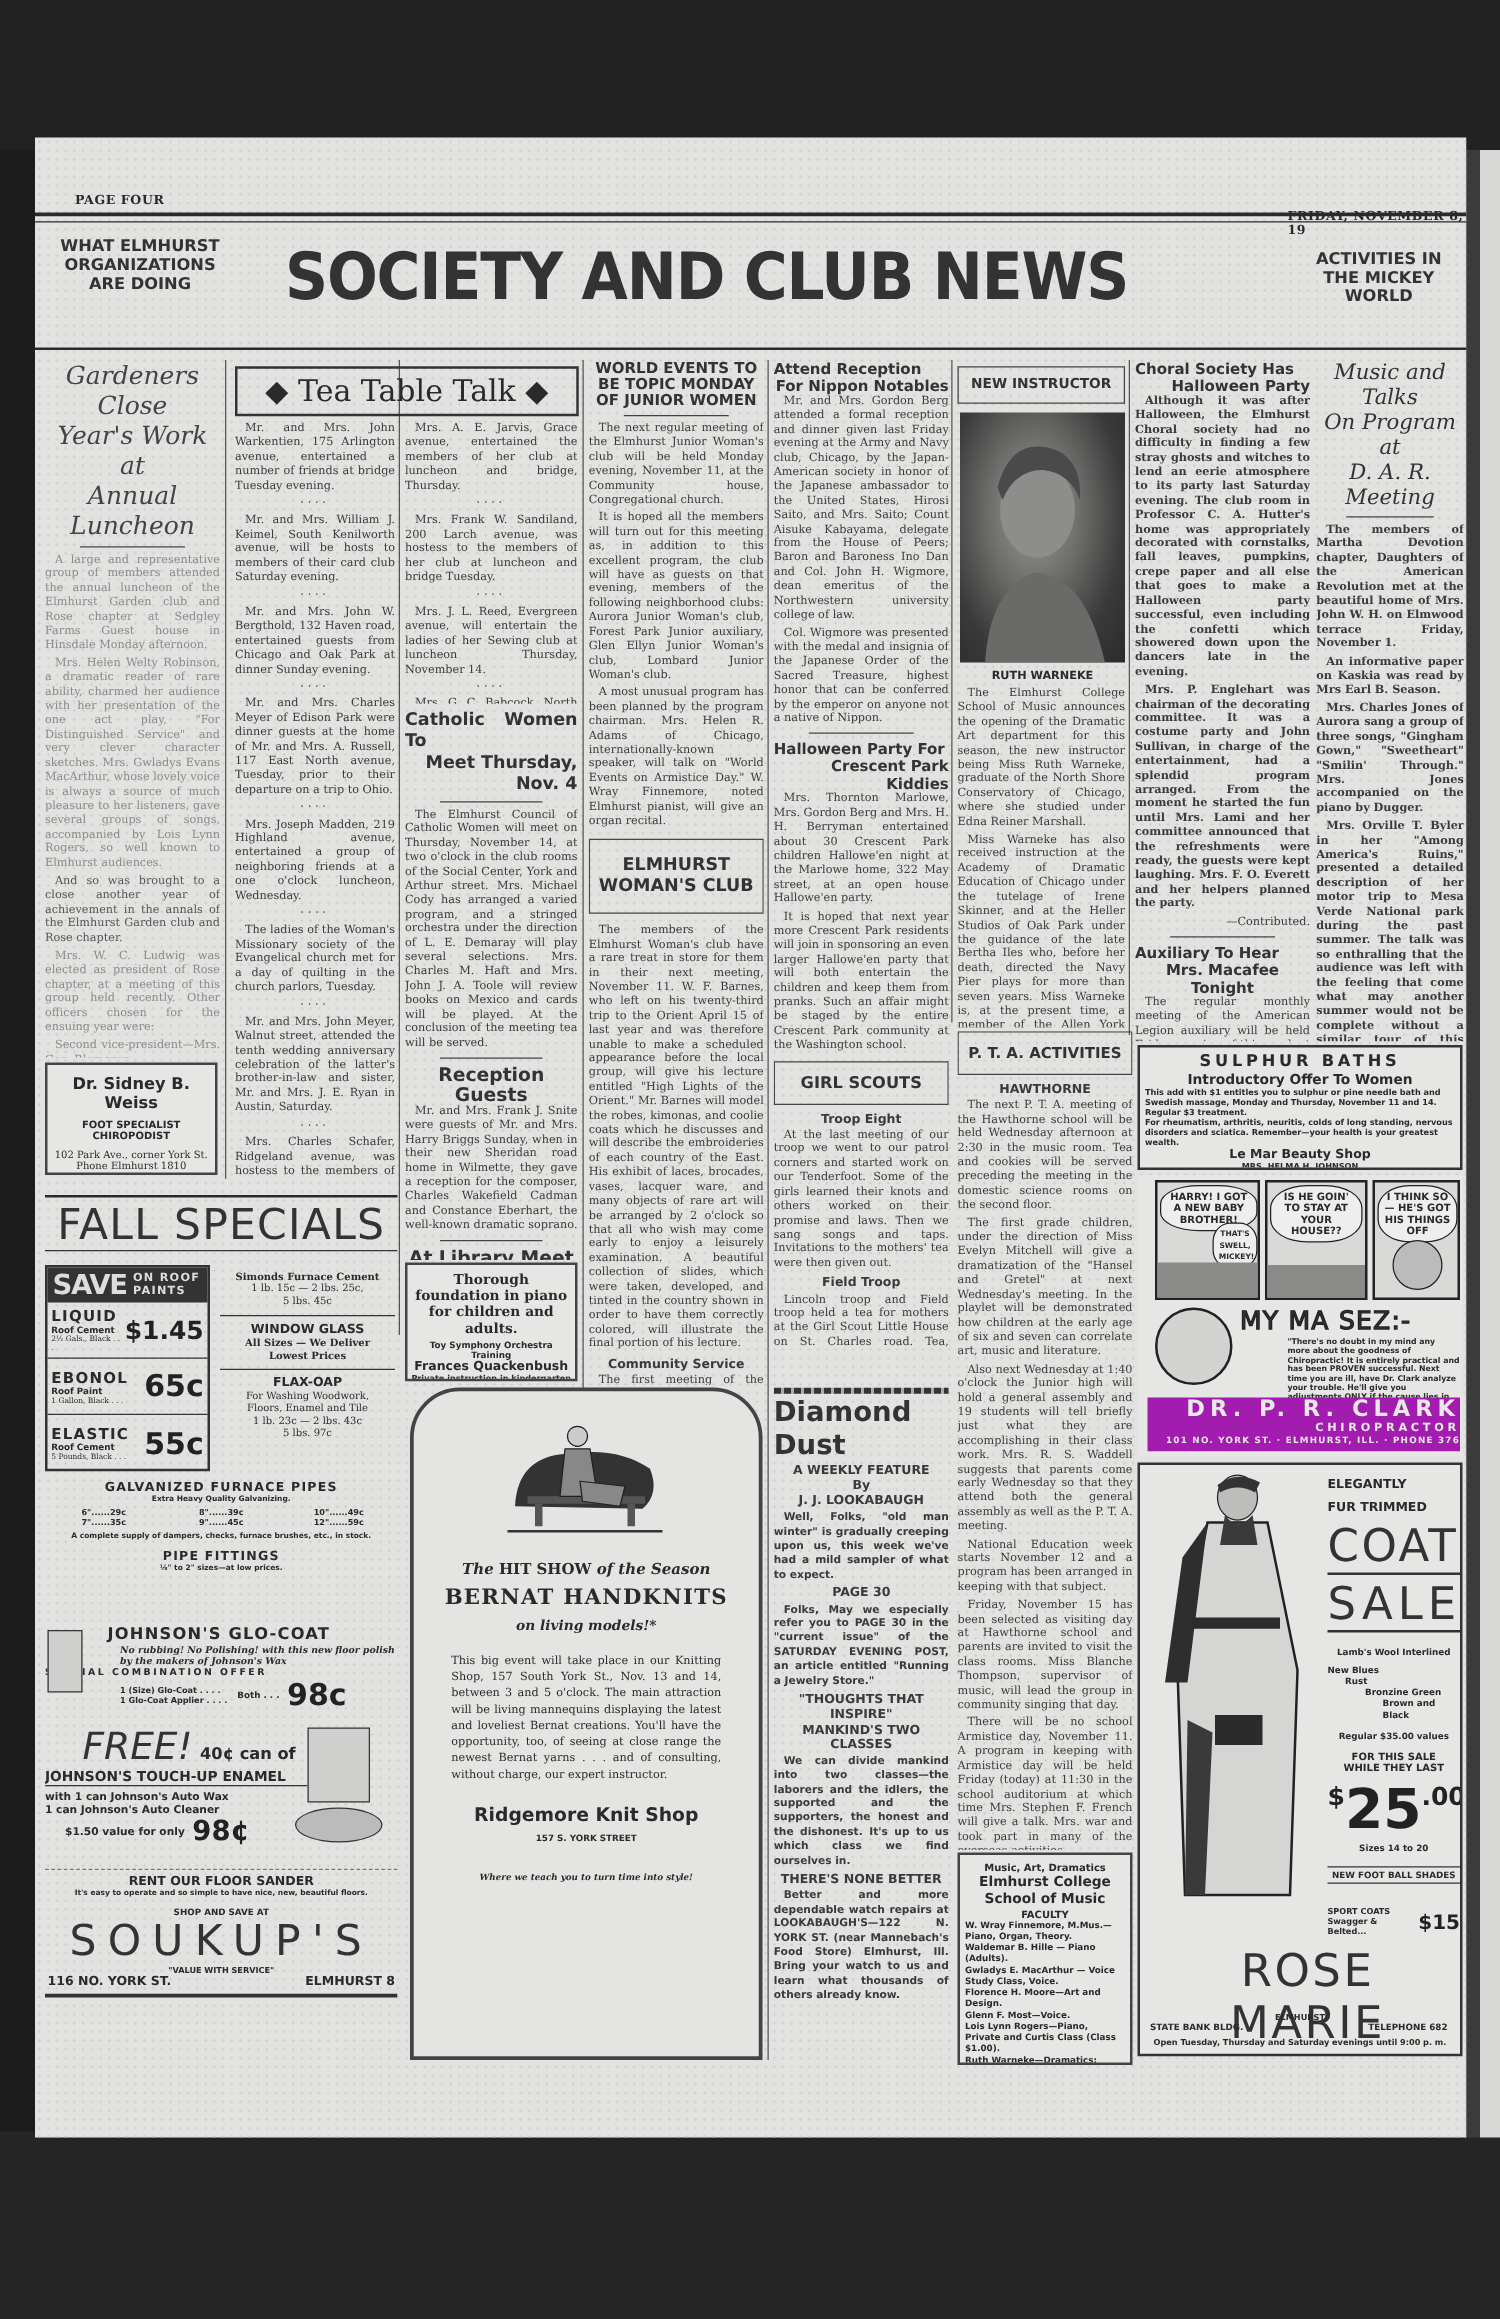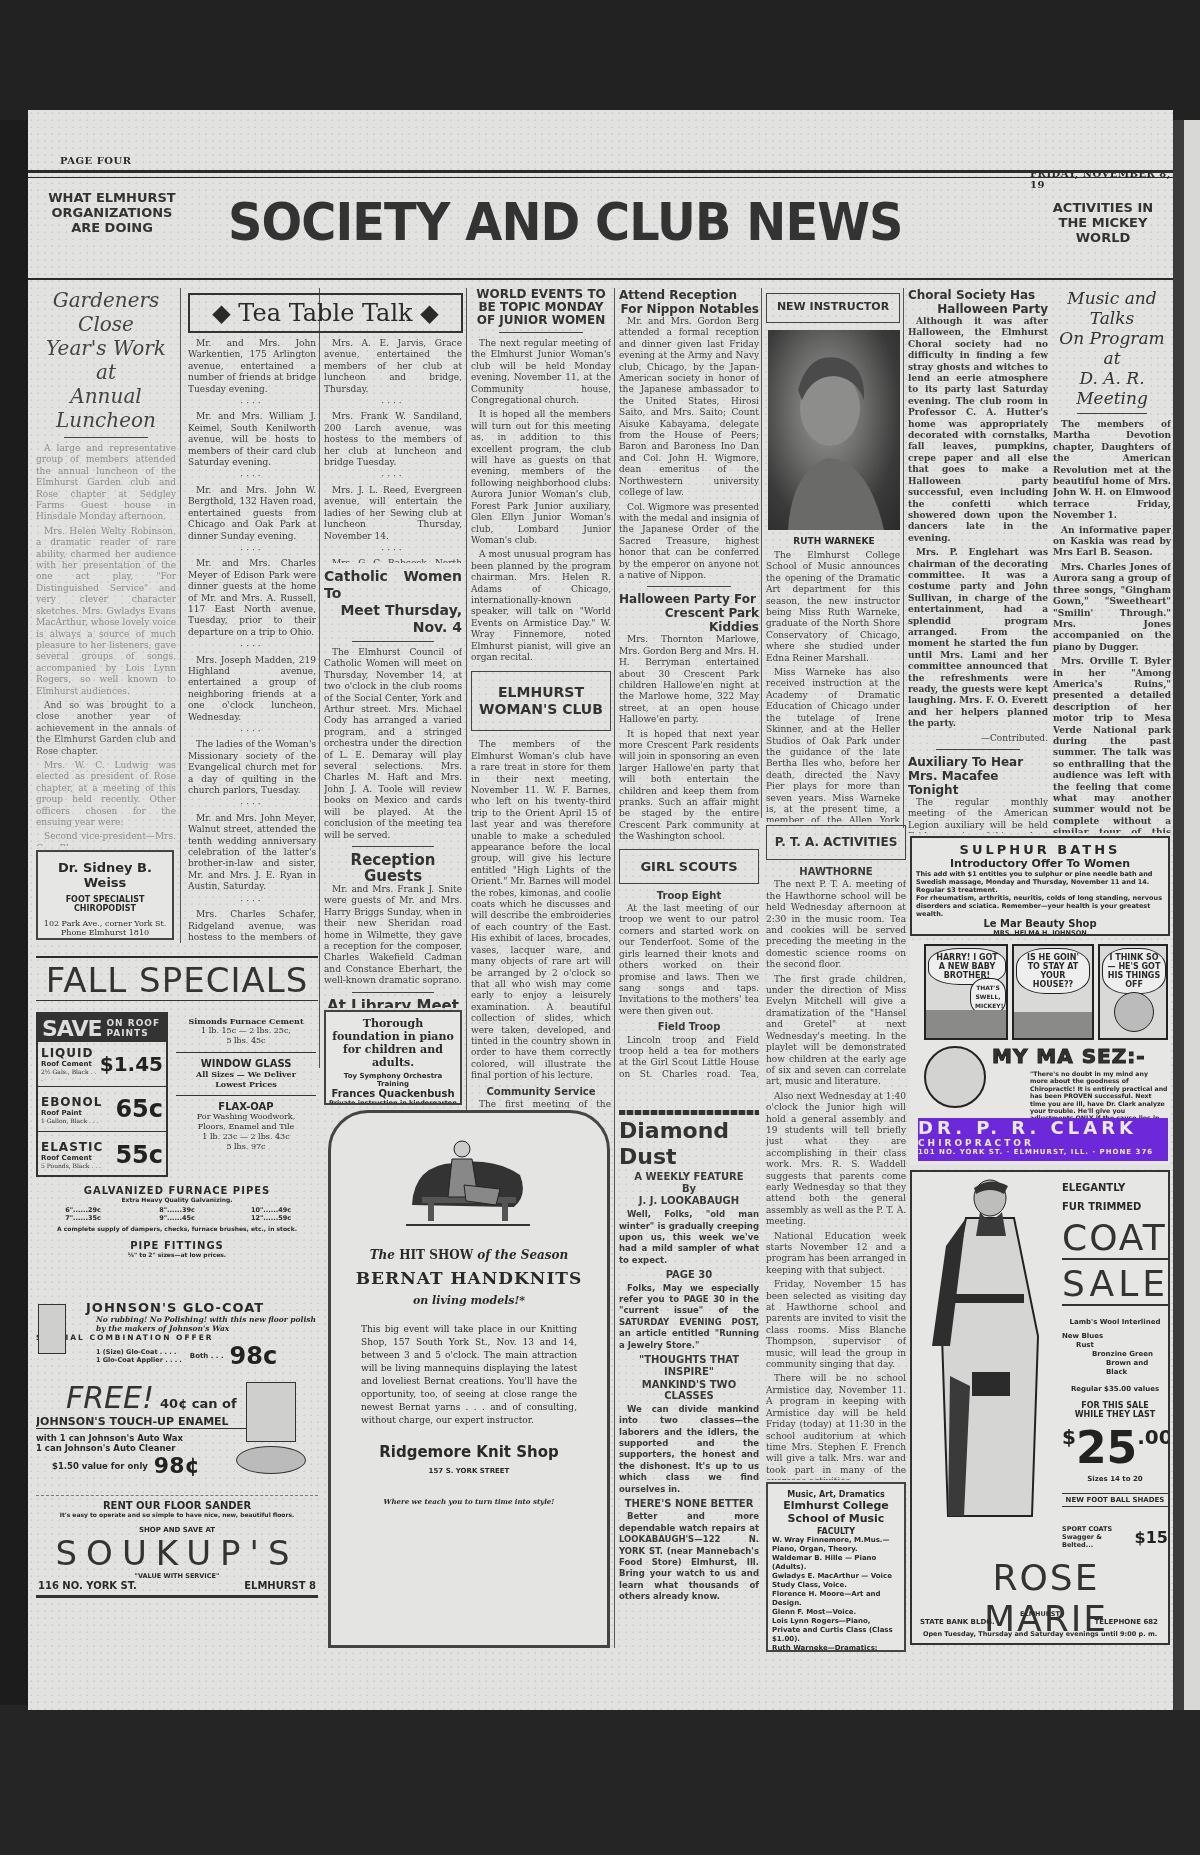--- a/index.html
+++ b/index.html
@@ -274,21 +274,21 @@
     <div class="hd-bold" style="font-size:12px;line-height:14px;">
       <div>Choral Society Has</div>
       <div style="text-align:right;">Halloween Party</div>
     </div>
     <p style="font-weight:bold;">Although it was after Halloween, the Elmhurst Choral society had no difficulty in finding a few stray ghosts and witches to lend an eerie atmosphere to its party last Saturday evening. The club room in Professor C. A. Hutter's home was appropriately decorated with cornstalks, fall leaves, pumpkins, crepe paper and all else that goes to make a Halloween party successful, even including the confetti which showered down upon the dancers late in the evening.</p>
     <p style="font-weight:bold;">Mrs. P. Englehart was chairman of the decorating committee. It was a costume party and John Sullivan, in charge of the entertainment, had a splendid program arranged. From the moment he started the fun until Mrs. Lami and her committee announced that the refreshments were ready, the guests were kept laughing. Mrs. F. O. Everett and her helpers planned the party.</p>
     <div style="text-align:right;">—Contributed.</div>
     <div class="divider"></div>
     <div class="hd-bold" style="font-size:12px;line-height:14px;">
       <div>Auxiliary To Hear</div>
-      <div style="text-align:left;">Mrs. Macafee Tonight</div>
+      <div style="text-align:center;">Mrs. Macafee Tonight</div>
     </div>
     <p>The regular monthly meeting of the American Legion auxiliary will be held Friday evening of this week at 8 o'clock. Mrs. Mary Macafee, national chapeau of the 8 and 40, will speak on interesting phases of her probation work in DuPage county. Auxiliary members and their friends are cordially invited to attend.</p>
 
   </div>
 
   <div class="col" style="left:1025px;top:178px;width:118px;height:545px;">
     <div class="hd-script" style="font-size:17px;line-height:20px;">
       <div>Music and Talks</div>
       <div>On Program at</div>
       <div>D. A. R. Meeting</div>
@@ -319,23 +319,23 @@
     </div>
     <div class="comic-panel" style="left:102px;top:4px;width:82px;height:96px;">
       <div class="bubble" style="left:2px;top:2px;width:74px;">IS HE GOIN' TO STAY AT YOUR HOUSE??</div>
       <div style="position:absolute;left:0;bottom:0;width:100%;height:26px;background:#8a8a88;"></div>
     </div>
     <div class="comic-panel" style="left:188px;top:4px;width:70px;height:96px;">
       <div class="bubble" style="left:2px;top:2px;width:64px;">I THINK SO— HE'S GOT HIS THINGS OFF</div>
       <div style="position:absolute;left:14px;top:46px;width:40px;height:40px;border-radius:50%;background:#bbb;border:1.5px solid #222;"></div>
     </div>
     <div style="position:absolute;left:14px;top:106px;width:62px;height:62px;border-radius:50%;border:2px solid #222;background:#d3d3d1;"></div>
-    <div class="sans" style="position:absolute;left:82px;top:104px;font-size:20px;font-weight:bold;letter-spacing:1px;color:#333;-webkit-text-stroke:1px #222;">MY MA SEZ:-</div>
+    <div class="sans" style="position:absolute;left:82px;top:104px;font-size:20px;font-weight:normal;letter-spacing:1px;color:#333;-webkit-text-stroke:1px #222;">MY MA SEZ:-</div>
     <div class="sans" style="position:absolute;left:120px;top:130px;width:138px;font-size:6.2px;line-height:7.4px;font-weight:bold;">"There's no doubt in my mind any more about the goodness of Chiropractic! It is entirely practical and has been PROVEN successful. Next time you are ill, have Dr. Clark analyze your trouble. He'll give you adjustments ONLY if the cause lies in pressure on a nerve!"</div>
-    <div style="position:absolute;left:8px;top:178px;width:250px;height:43px;background:#6d28d9;color:#e8e8e6;text-align:left;">
+    <div style="position:absolute;left:8px;top:178px;width:250px;height:43px;background:#a21caf;color:#e8e8e6;text-align:right;">
       <div class="sans" style="font-size:18px;font-weight:bold;letter-spacing:4px;line-height:20px;">DR. P. R. CLARK</div>
       <div class="sans" style="font-size:9px;font-weight:bold;letter-spacing:3px;">CHIROPRACTOR</div>
       <div class="sans" style="font-size:7px;font-weight:bold;letter-spacing:1px;">101 NO. YORK ST. · ELMHURST, ILL. · PHONE 376</div>
     </div>
   </div>
 
   <div class="ad" style="left:882px;top:1060px;width:260px;height:475px;border:2px solid #333;">
     <svg style="position:absolute;left:8px;top:4px;" width="130" height="360" viewBox="0 0 130 360">
       <ellipse cx="70" cy="22" rx="16" ry="18" fill="#bdbdbb" stroke="#222"></ellipse>
       <path d="M54 12 Q70 0 88 10 L84 18 Q70 10 56 18Z" fill="#333"></path>

